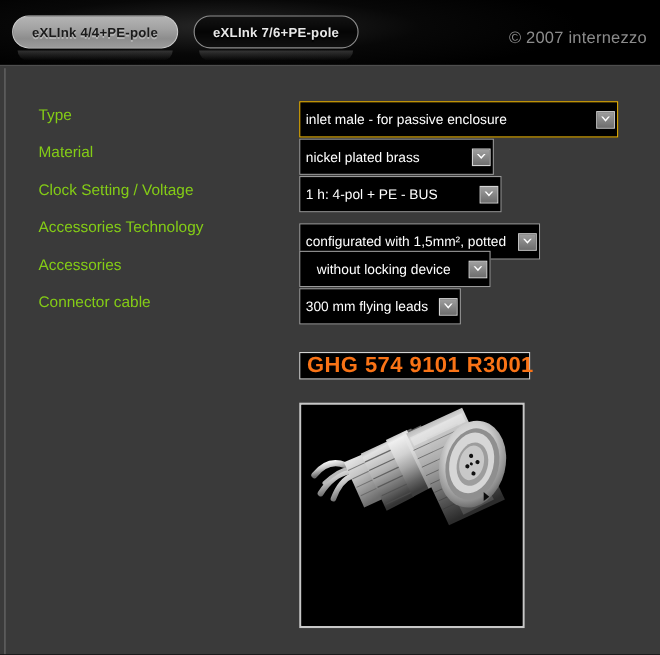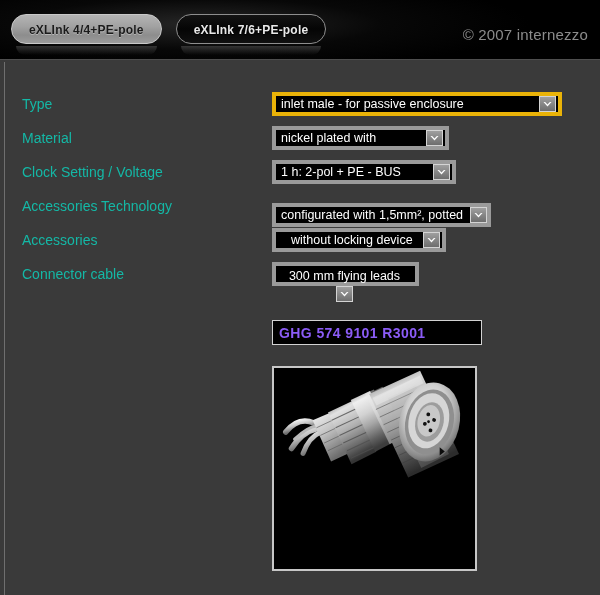--- a/index.html
+++ b/index.html
@@ -124,37 +124,37 @@
     left: 0;
     top: 59px;
     width: 600px;
   }
   .form-row {
     position: relative;
     height: 34px;
   }
   .form-label {
     position: absolute;
-    left: 22px;
+    left: 35px;
     top: 0;
     height: 34px;
     line-height: 34px;
     font-size: 14px;
-    color: #14b8a6;
+    color: #84cc16;
     white-space: nowrap;
   }
   .select-wrap {
     position: absolute;
     left: 272px;
     top: 5px;
     display: inline-flex;
     align-items: center;
-    height: 24px;
+    height: 33px;
     background: #000000;
-    border: 4px solid #eab308;
+    border: 1px solid #eab308;
     box-sizing: border-box;
     cursor: pointer;
     user-select: none;
   }
   .select-wrap.dim {
     border-color: #9a9a9a;
   }
   .select-text {
     padding: 0 7px 0 5px;
     font-size: 12.5px;
@@ -184,23 +184,23 @@
     width: 210px;
     height: 25px;
     background: #000000;
     border: 1px solid #d2d2d2;
     box-sizing: border-box;
     display: flex;
     align-items: center;
   }
   #code-text {
     padding-left: 6px;
-    font-size: 14px;
+    font-size: 20px;
     font-weight: bold;
-    color: #8b5cf6;
+    color: #f97316;
     letter-spacing: 0.4px;
     white-space: nowrap;
   }
 
   
   #image-frame {
     position: absolute;
     left: 272px;
     top: 366px;
     width: 205px;
@@ -252,33 +252,33 @@
           <svg width="9" height="7" viewBox="0 0 9 7">
               <path d="M0.5 1 L4.5 5.6 L8.5 1 L6.9 1 L4.5 3.6 L2.1 1 Z" fill="#ffffff"></path>
             </svg>
         </span>
       </div>
     </div>
 
     <div class="form-row" style="top: 62px; height: 34px; position: absolute; left: 0px;">
       <div class="form-label" style="top: 0px;">Material</div>
       <div class="select-wrap dim" style="width: 177px; justify-content: space-between; top: 5px;">
-        <span class="select-text">nickel plated with</span>
+        <span class="select-text">nickel plated brass</span>
         <span class="select-arrow">
           <svg width="9" height="7" viewBox="0 0 9 7">
               <path d="M0.5 1 L4.5 5.6 L8.5 1 L6.9 1 L4.5 3.6 L2.1 1 Z" fill="#ffffff"></path>
             </svg>
         </span>
       </div>
     </div>
 
     <div class="form-row" style="top: 96px; height: 34px; position: absolute; left: 0px;">
       <div class="form-label" style="top: 0px;">Clock Setting / Voltage</div>
       <div class="select-wrap dim" style="width: 184px; justify-content: space-between; top: 5px;">
-        <span class="select-text">1 h: 2-pol + PE - BUS</span>
+        <span class="select-text">1 h: 4-pol + PE - BUS</span>
         <span class="select-arrow">
           <svg width="9" height="7" viewBox="0 0 9 7">
               <path d="M0.5 1 L4.5 5.6 L8.5 1 L6.9 1 L4.5 3.6 L2.1 1 Z" fill="#ffffff"></path>
             </svg>
         </span>
       </div>
     </div>
 
     <div class="form-row" style="top: 130px; height: 34px; position: absolute; left: 0px;">
       <div class="form-label" style="top: 0px;">Accessories Technology</div>
@@ -299,21 +299,21 @@
         <span class="select-arrow">
           <svg width="9" height="7" viewBox="0 0 9 7">
               <path d="M0.5 1 L4.5 5.6 L8.5 1 L6.9 1 L4.5 3.6 L2.1 1 Z" fill="#ffffff"></path>
             </svg>
         </span>
       </div>
     </div>
 
     <div class="form-row" style="top: 198px; height: 34px; position: absolute; left: 0px;">
       <div class="form-label" style="top: 0px;">Connector cable</div>
-      <div class="select-wrap dim" style="width: 147px; justify-content: space-between; top: 5px; flex-direction: column;">
+      <div class="select-wrap dim" style="width: 147px; justify-content: space-between; top: 5px;">
         <span class="select-text">300 mm flying leads</span>
         <span class="select-arrow">
           <svg width="9" height="7" viewBox="0 0 9 7">
               <path d="M0.5 1 L4.5 5.6 L8.5 1 L6.9 1 L4.5 3.6 L2.1 1 Z" fill="#ffffff"></path>
             </svg>
         </span>
       </div>
     </div>
 
   </div>

